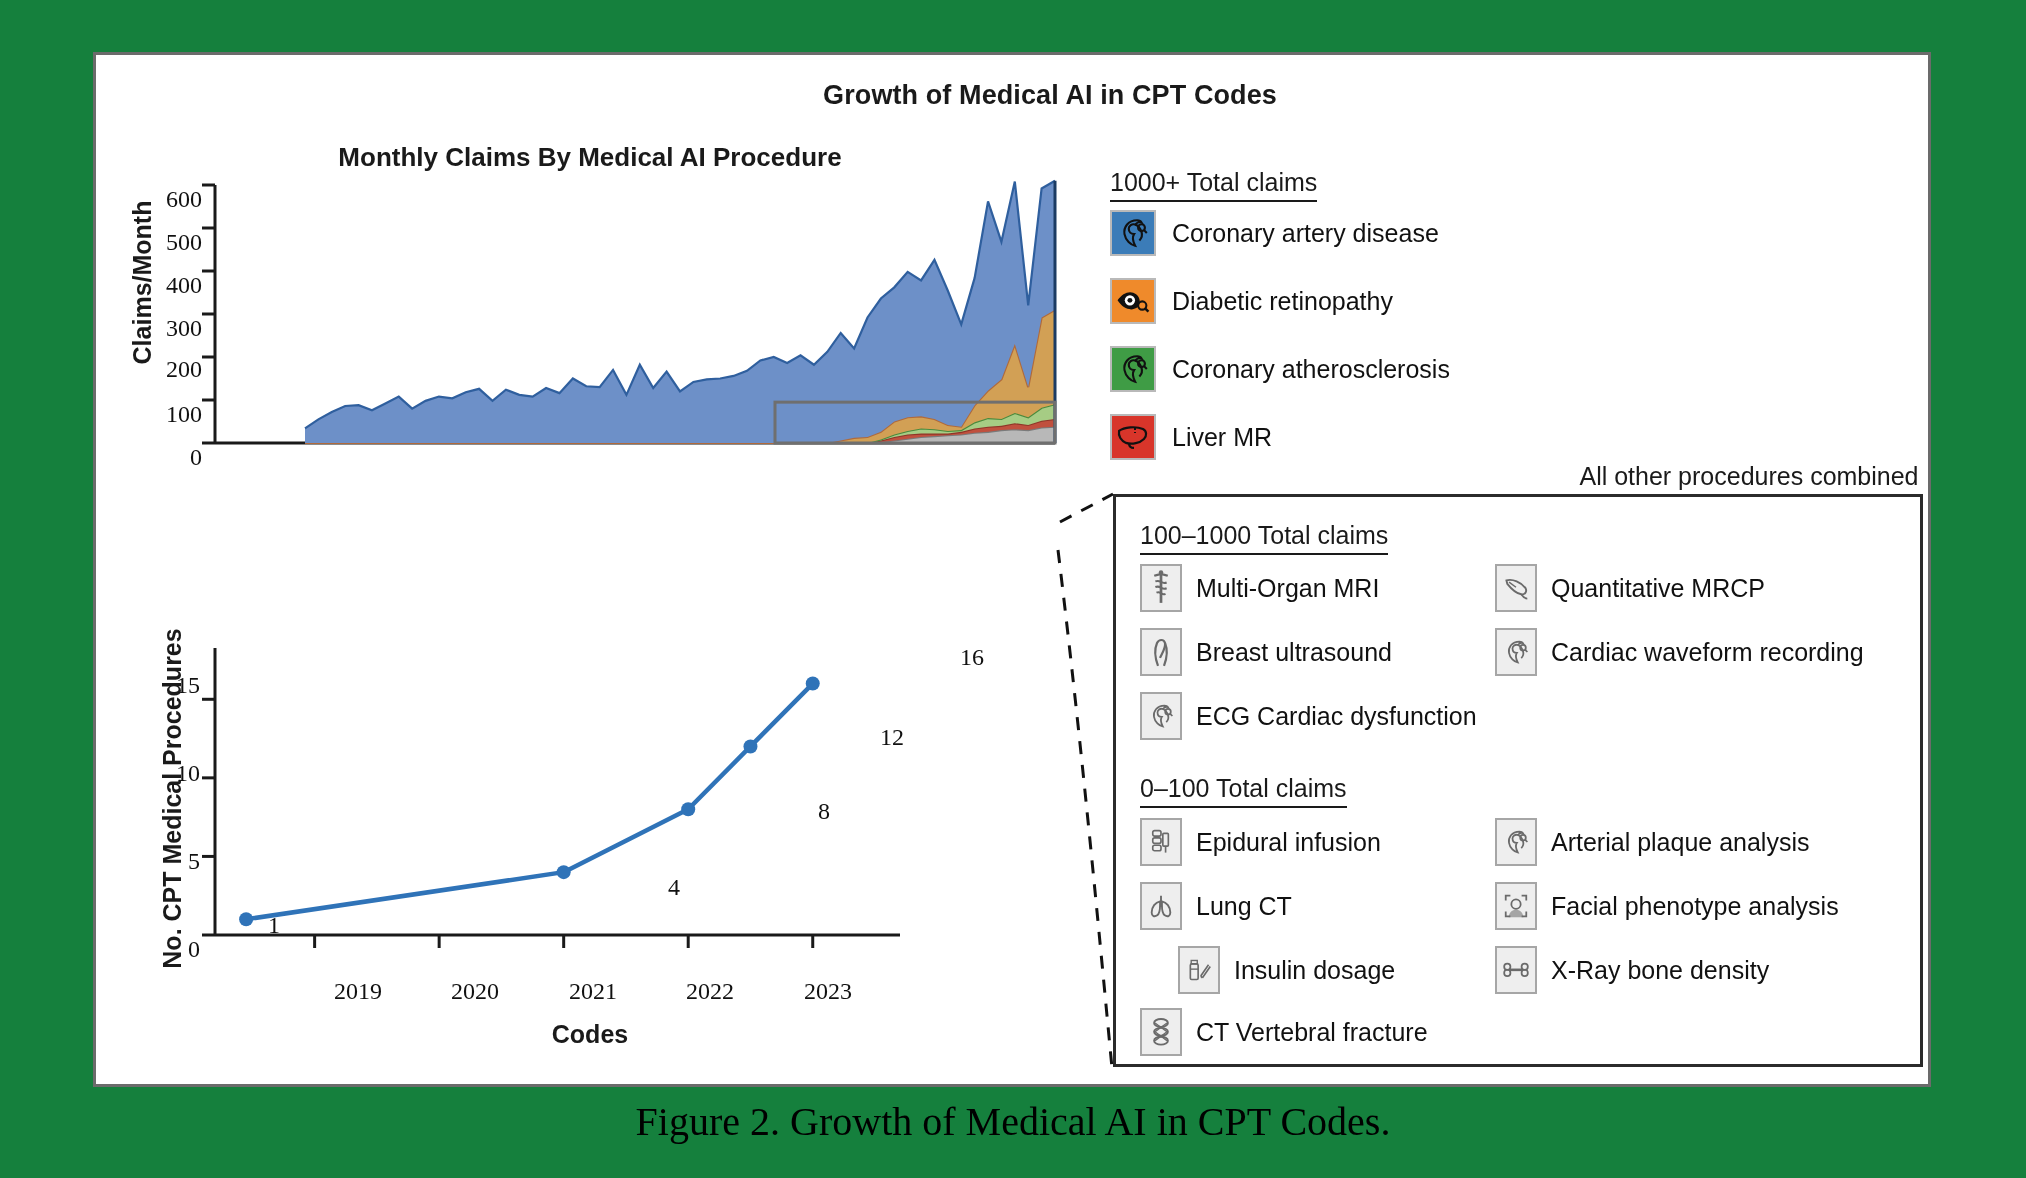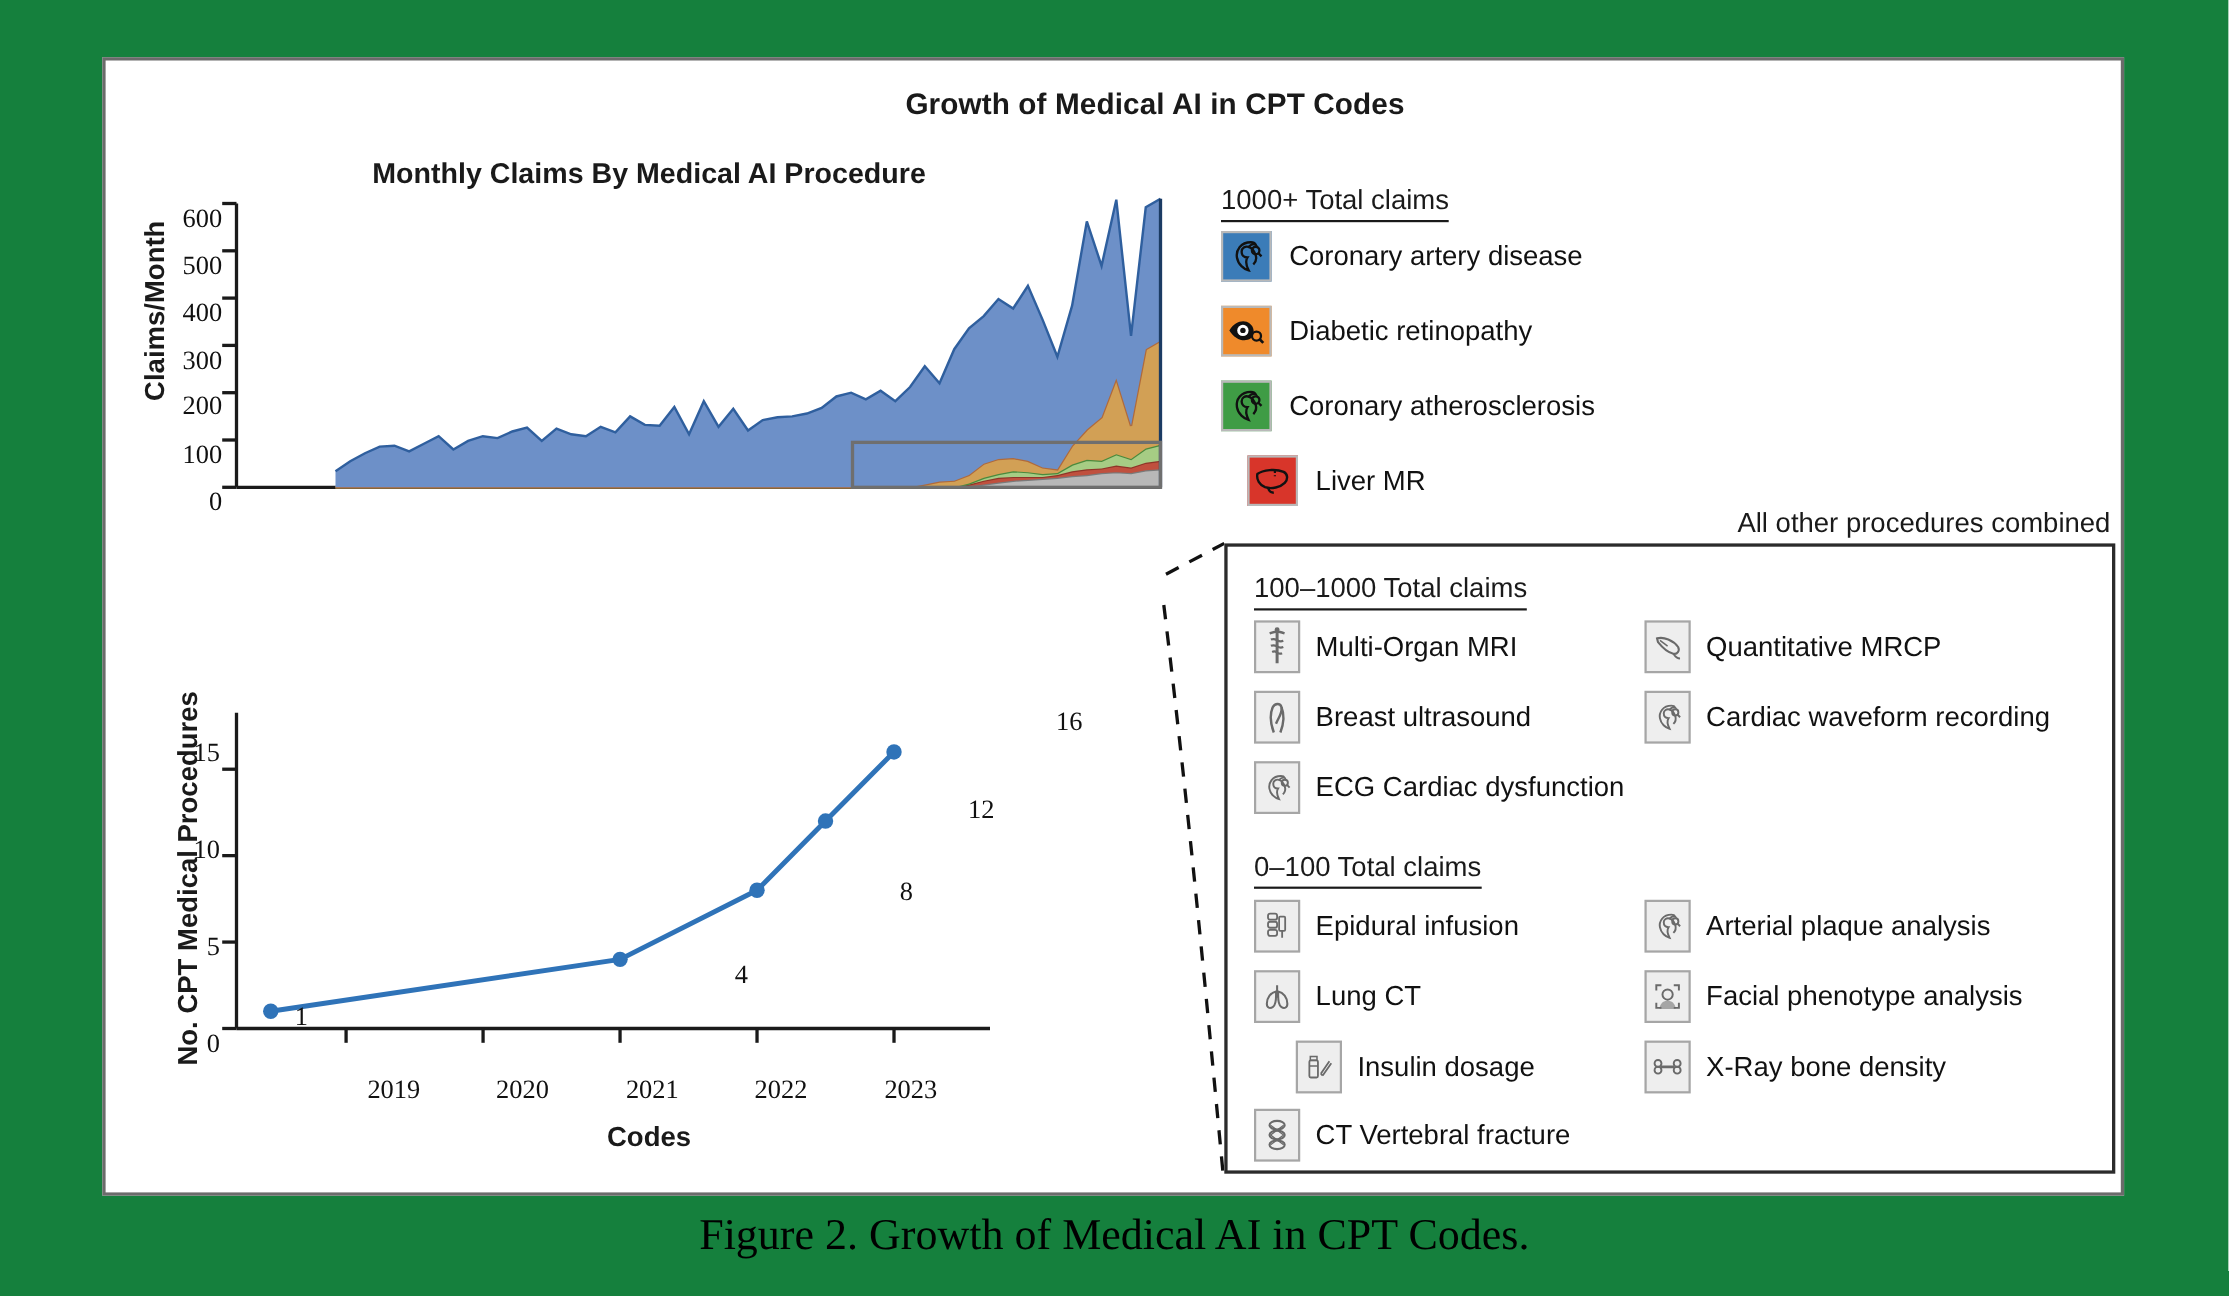--- a/index.html
+++ b/index.html
@@ -148,21 +148,21 @@
     <span class="swatch" id="lg-sw-2" style="background: rgb(63, 156, 69);">
         <svg viewBox="0 0 32 32" width="34" height="34">
           <path d="M20 4 C11 4 7 11 8 17 C9 23 14 27 18 28 C16 24 15 20 17 17 C14 17 12 15 12 12 C12 9 15 7 18 8 C20 6 22 5 24 6 C23 4 22 4 20 4 Z" fill="none" stroke="#111" stroke-width="2"></path>
           <path d="M18 8 C21 9 23 12 24 15 C25 18 24 21 22 23" fill="none" stroke="#111" stroke-width="2"></path>
           <circle cx="24" cy="11" r="3.2" fill="none" stroke="#111" stroke-width="2"></circle>
           <path d="M26.5 13.5 L29 16" stroke="#111" stroke-width="2"></path>
         </svg>
       </span>
     <span class="legend-label">Coronary atherosclerosis</span>
   </div>
-  <div class="legend-row" style="left:1110px;top:414px;margin-left:24px;">
+  <div class="legend-row" style="left:1110px;top:414px;">
     <span class="swatch" id="lg-sw-3" style="background: rgb(216, 53, 42);">
         <svg viewBox="0 0 34 28" width="34" height="27.88">
           <path d="M3 8 C8 4 20 3 27 6 C31 8 31 13 28 16 C24 20 16 22 10 20 C5 18 2 13 3 8 Z" fill="none" stroke="#111" stroke-width="2.2"></path>
           <path d="M13 20 C13 23 15 25 18 25" fill="none" stroke="#111" stroke-width="2.2"></path>
           <path d="M19 5 L19 10" stroke="#111" stroke-width="2" stroke-dasharray="2,2"></path>
         </svg>
       </span>
     <span class="legend-label">Liver MR</span>
   </div>
 

